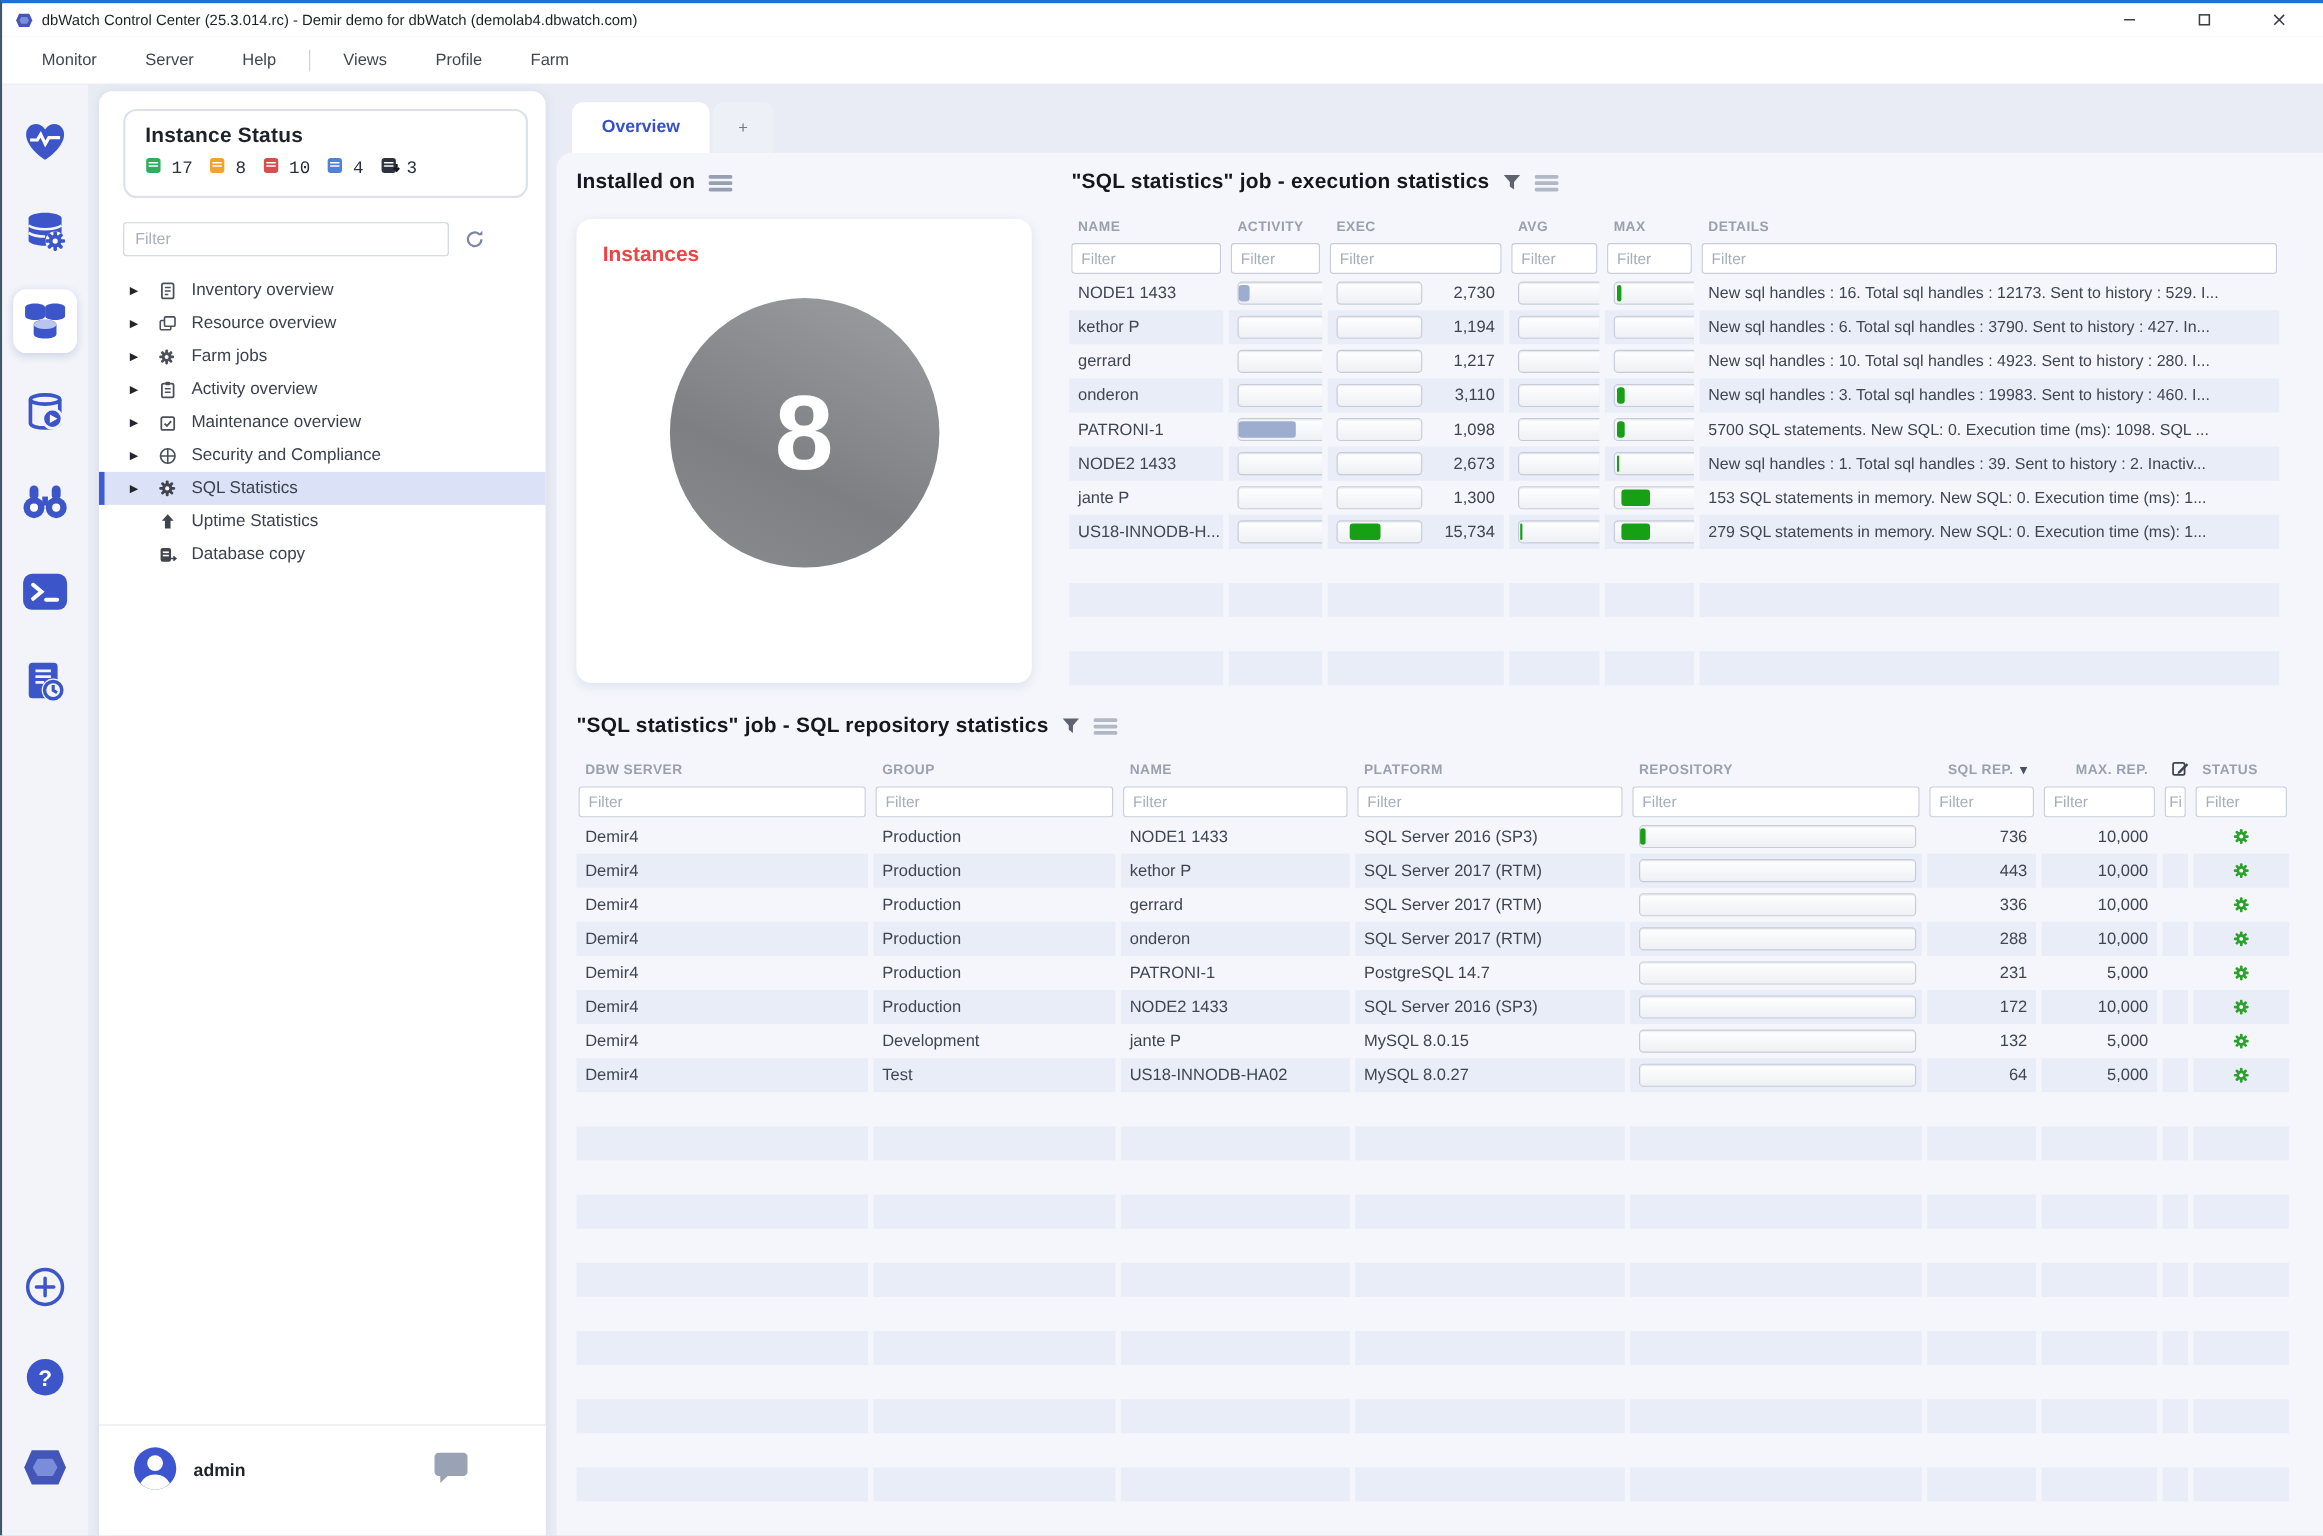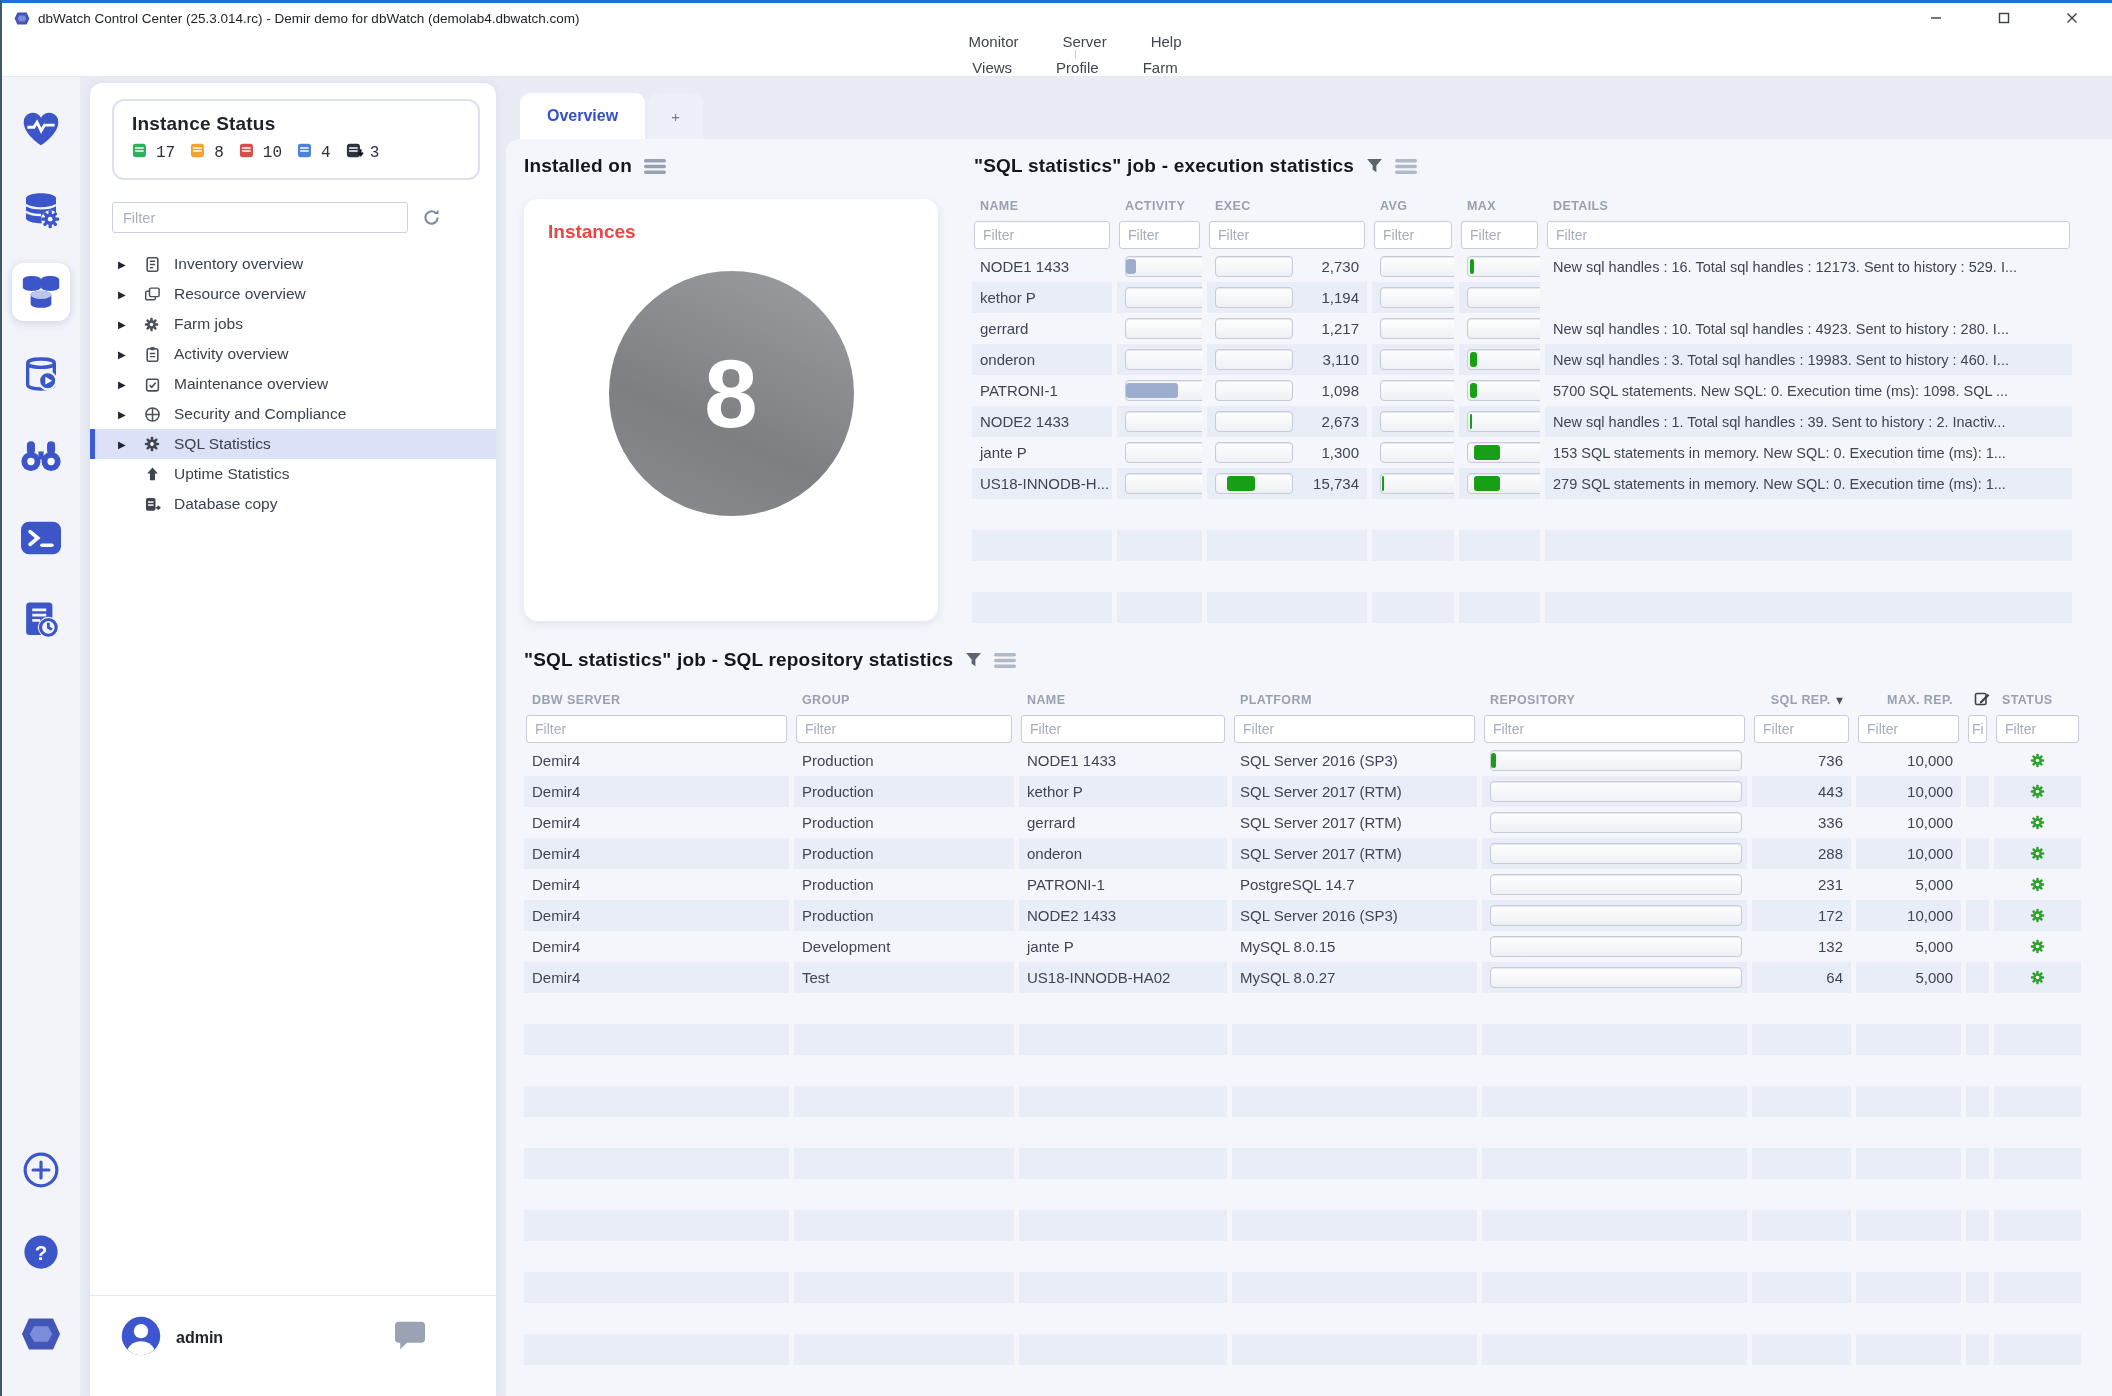--- a/index.html
+++ b/index.html
@@ -5,21 +5,21 @@
   html,body{margin:0;padding:0;background:#d8dce6;}
   .canvas{position:relative;width:2112px;height:1396px;background:#e9ecf4;overflow:hidden;
     font-family:"Liberation Sans",sans-serif;border-top:3px solid #2270d3;border-left:2px solid #41586b;box-sizing:border-box;}
   
   .titlebar{height:30px;background:#fff;display:flex;align-items:center;padding:0 12px;}
   .titlebar .logo{margin-right:8px;display:flex;align-items:center;}
   .titlebar .title{font-size:13.5px;color:#1d2026;}
   .win-controls{margin-left:auto;display:flex;align-items:center;gap:52px;padding-right:20px;}
   .win-btn{width:16px;height:16px;display:flex;align-items:center;justify-content:center;cursor:default;}
   
-  .menubar{height:43px;background:#fff;display:flex;align-items:center;padding-left:36px;border-bottom:1px solid #e6e9f0;flex-direction:column;}
+  .menubar{height:43px;background:#fff;display:flex;align-items:center;padding-left:36px;border-bottom:1px solid #e6e9f0;}
   .menu-group{display:flex;align-items:center;gap:44px;}
   .menu-item{font-size:15px;color:#40454f;cursor:default;}
   .menu-sep{width:1px;height:20px;background:#c9cdd7;margin:0 30px;}
   
   .workspace{display:flex;height:1320px;}
   .rail{width:78px;display:flex;flex-direction:column;align-items:center;padding:22px 0 10px;box-sizing:border-box;background:#f2f4f9;}
   .rail-item{width:58px;height:58px;display:flex;align-items:center;justify-content:center;border-radius:12px;margin-bottom:24px;}
   .rail-item.active{background:#fff;box-shadow:0 2px 8px rgba(60,80,150,.20);}
   .rail-spacer{flex:1;}
   
@@ -499,20 +499,21 @@
               <div class="tcell" style="width: 160px;">
                 <span class="bar b-exec"></span>
                 <span class="num">1,194</span>
               </div>
               <div class="tcell" style="width: 82px;">
                 <span class="bar b-avg"></span>
               </div>
               <div class="tcell" style="width: 81px;">
                 <span class="bar b-max"></span>
               </div>
+              <div class="tcell" style="width: 527px; font-size: 14.5px;">New sql handles : 6. Total sql handles : 3790. Sent to history : 427. In...</div>
             </div>
             <div class="trow">
               <div class="tcell" style="width: 140px;">gerrard</div>
               <div class="tcell" style="width: 85px;">
                 <span class="bar b-act"></span>
               </div>
               <div class="tcell" style="width: 160px;">
                 <span class="bar b-exec"></span>
                 <span class="num">1,217</span>
               </div>

